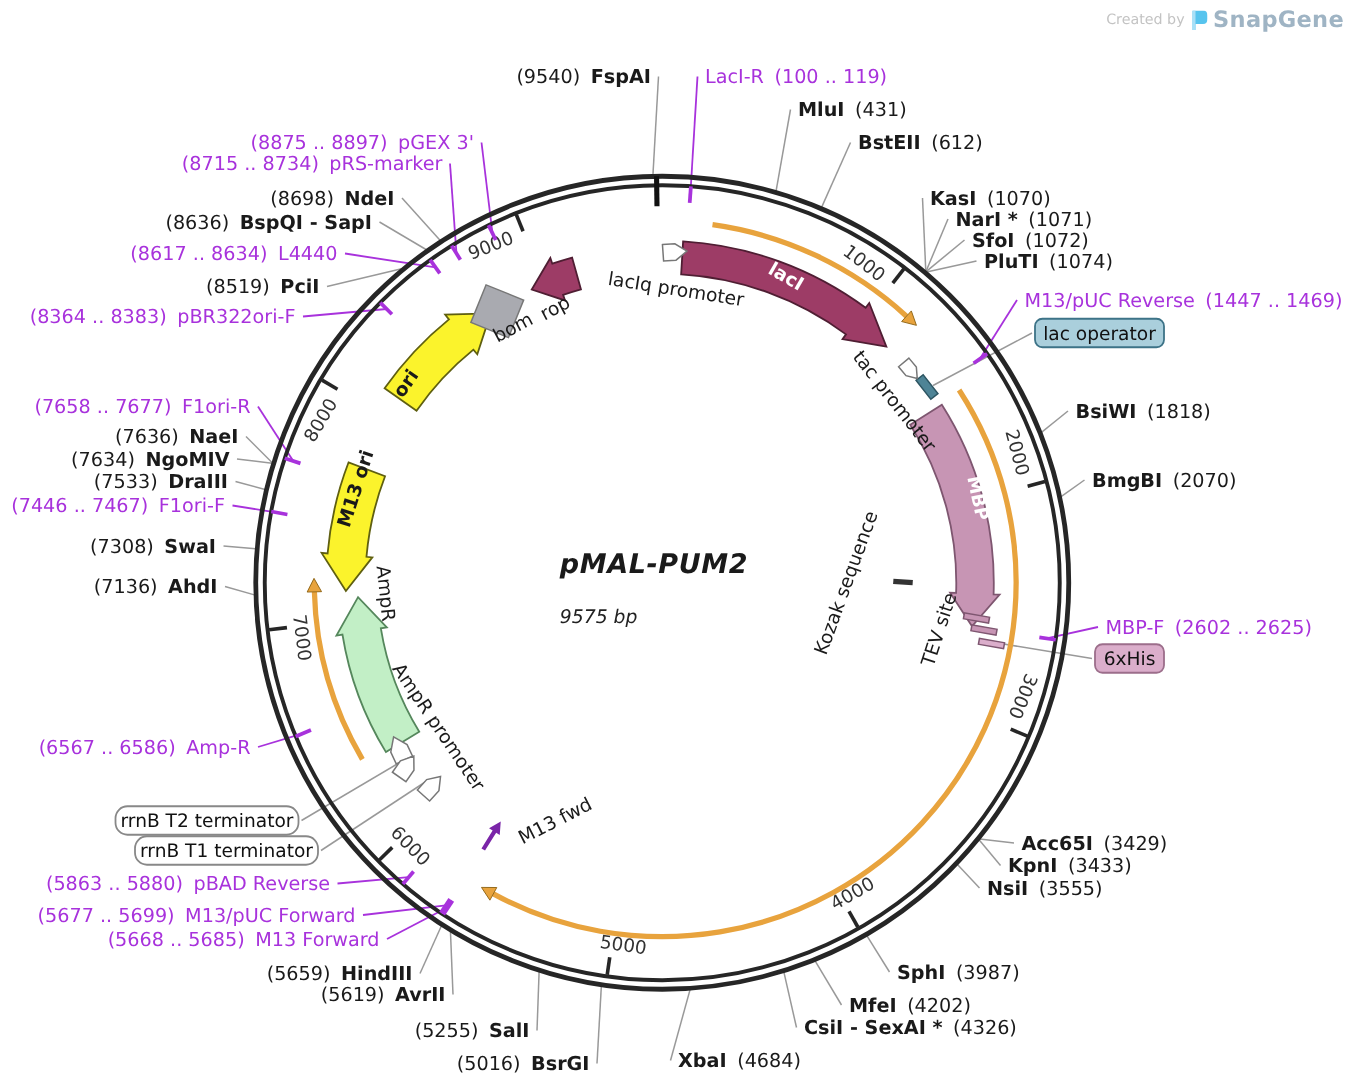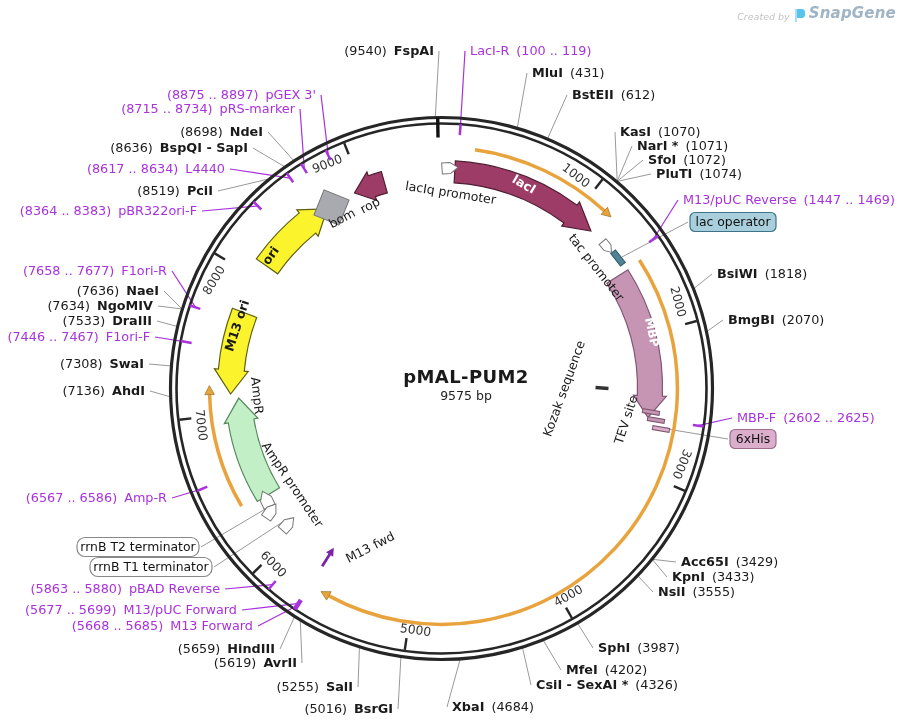--- a/index.html
+++ b/index.html
@@ -1,22 +1,22 @@
 <!DOCTYPE html>
 <html><head>
 <meta charset="utf-8">
 <style>
   html,body{margin:0;padding:0;background:#ffffff;}
   body{font-family:"DejaVu Sans","Liberation Sans",sans-serif;}
   .stage{position:relative;width:900px;height:728px;background:#fff;overflow:hidden;}
   #map{position:absolute;left:0;top:0;}
-  .center-label{position:absolute;left:466px;top:366px;transform:translateX(-50%);text-align:center;pointer-events:none;}
+  .center-label{position:absolute;left:436px;top:366px;transform:translateX(-50%);text-align:left;pointer-events:none;font-style:italic;}
   .pname{font-size:18px;font-weight:bold;color:#1a1a1a;letter-spacing:.4px;}
-  .psize{font-size:12.5px;color:#222;margin-top:1px;}
-  .watermark{position:absolute;top:4px;right:4px;display:flex;align-items:flex-end;gap:4px;font-style:italic;}
+  .psize{font-size:12.5px;color:#222;margin-top:16px;}
+  .watermark{position:absolute;top:4px;right:4px;display:flex;align-items:center;gap:4px;}
   .wm1{font-size:9.5px;color:#c3c3c3;}
   .wm2{font-size:15px;color:#9fb4c4;font-weight:600;letter-spacing:.2px;}
   svg text{user-select:none;}
 </style>
 </head>
 <body>
 
 <div class="stage">
   <svg id="map" width="900" height="728" viewBox="0 0 900 728" xmlns="http://www.w3.org/2000/svg">
       <line x1="439" y1="51" x2="435.3" y2="116.6" stroke="#999999" stroke-width="1"></line>

